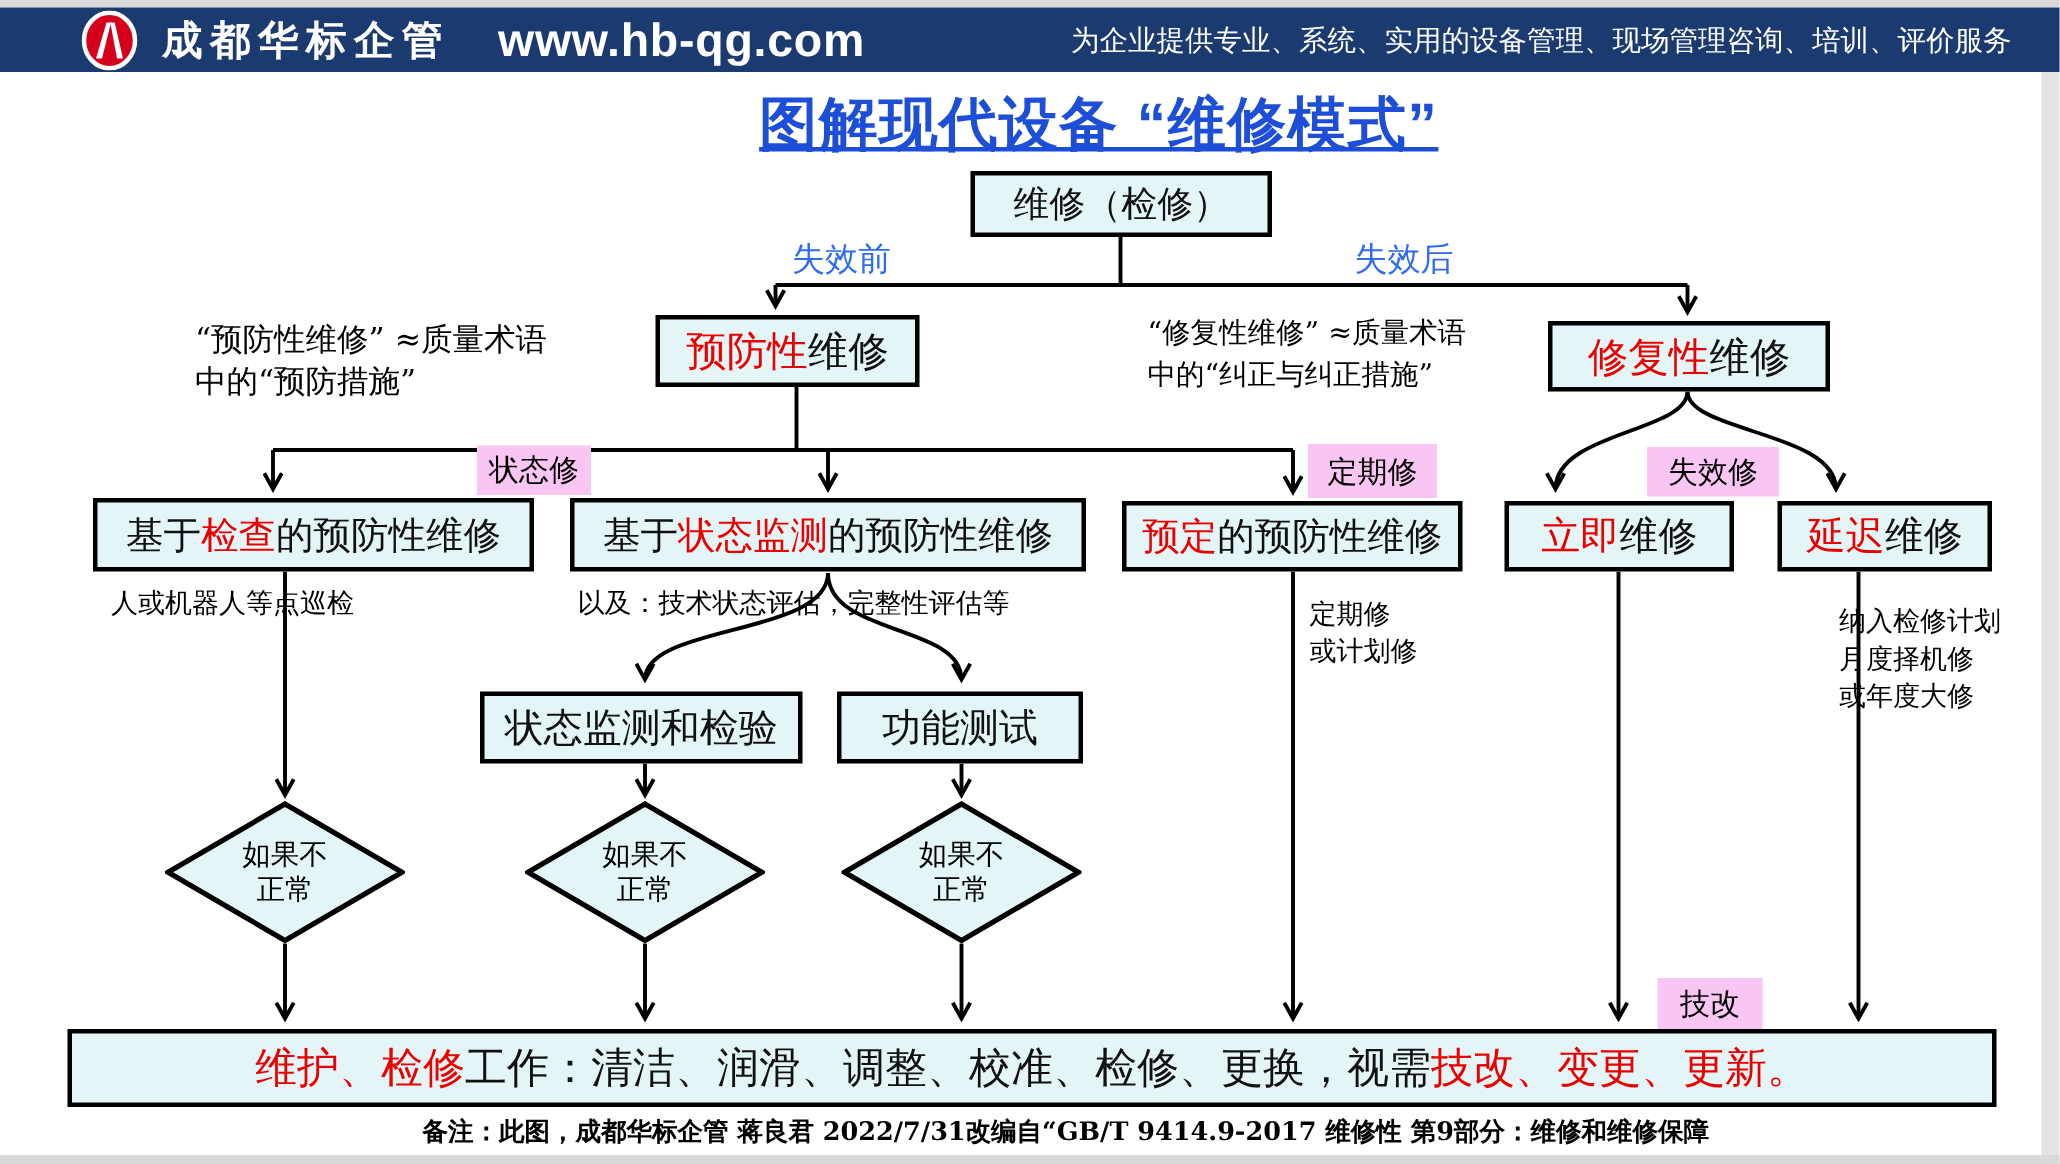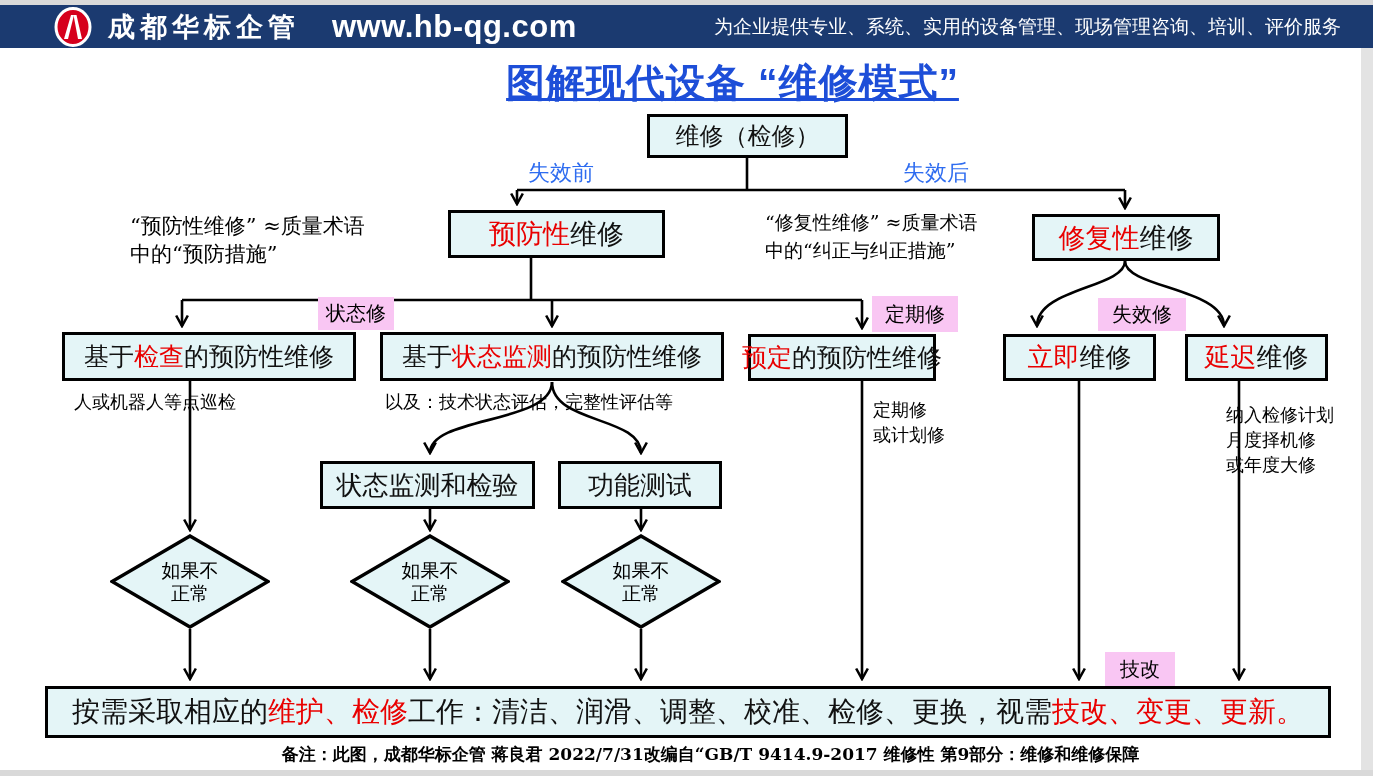--- a/index.html
+++ b/index.html
@@ -125,21 +125,21 @@
   </g>
 </svg>
 
 <div class="blabel" style="left:528px;top:158px;">失效前</div>
 <div class="blabel" style="left:903px;top:158px;">失效后</div>
 
 <div class="box" style="left:647px;top:114px;width:201px;height:44px;font-size:24px;border-width:3px;">
   <span>维修（检修）</span>
 </div>
 
-<div class="box" style="left:448px;top:210px;width:217px;height:48px;font-size:27px;">
+<div class="box" style="left:437px;top:210px;width:176px;height:48px;font-size:27px;">
   <span class="red">预防性</span>
     <span>维修</span>
 </div>
 <div class="box" style="left:1032px;top:214px;width:188px;height:47px;font-size:27px;">
   <span class="red">修复性</span>
     <span>维修</span>
 </div>
 
 <div class="note" style="left:130px;top:212px;font-size:21px;line-height:28px;">“预防性维修” ≈质量术语
 中的“预防措施”</div>
@@ -149,21 +149,21 @@
 <div class="box" style="left:62px;top:332px;width:294px;height:49px;font-size:25px;">
   <span>基于</span>
     <span class="red">检查</span>
     <span>的预防性维修</span>
 </div>
 <div class="box" style="left:380px;top:332px;width:344px;height:49px;font-size:25px;">
   <span>基于</span>
     <span class="red">状态监测</span>
     <span>的预防性维修</span>
 </div>
-<div class="box" style="left:748px;top:334px;width:188px;height:47px;font-size:25px;">
+<div class="box" style="left:748px;top:334px;width:227px;height:47px;font-size:25px;">
   <span class="red">预定</span>
     <span>的预防性维修</span>
 </div>
 <div class="box" style="left:1003px;top:334px;width:153px;height:47px;font-size:26px;">
   <span class="red">立即</span>
     <span>维修</span>
 </div>
 <div class="box" style="left:1168px;top:334px;width:143px;height:47px;font-size:26px;margin-left:17px;">
   <span class="red">延迟</span>
     <span>维修</span>
@@ -211,19 +211,18 @@
   <svg width="160" height="95" viewBox="0 0 160 95">
       <polygon points="80,2 158,47.5 80,93 2,47.5" fill="#e4f5f7" stroke="#000" stroke-width="3.5"></polygon>
     </svg>
   <div class="dtext">
       <span>如果不</span>
       <span>正常</span>
     </div>
 </div>
 
 <div class="actionbar">
-  <span>按需采取相应的</span>
     <span class="red">维护、检修</span>
     <span>工作：清洁、润滑、调整、校准、检修、更换，视需</span>
     <span class="red">技改、变更、更新。</span>
 </div>
 
 <div class="footer">备注：此图，成都华标企管 蒋良君 2022/7/31改编自“GB/T 9414.9-2017 维修性 第9部分：维修和维修保障</div>
 
 </body></html>

